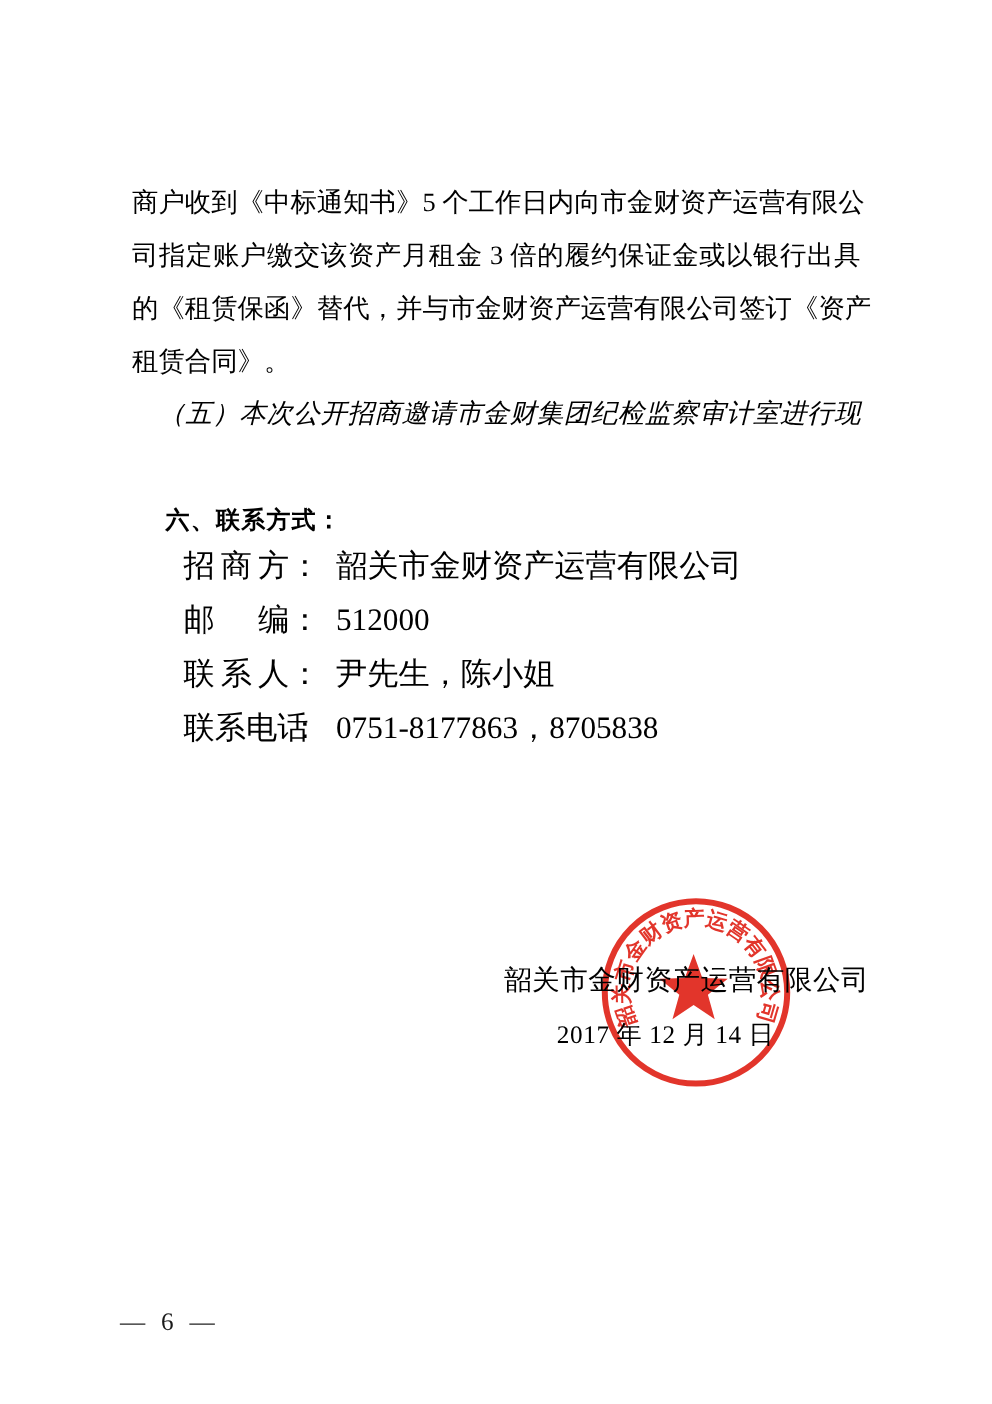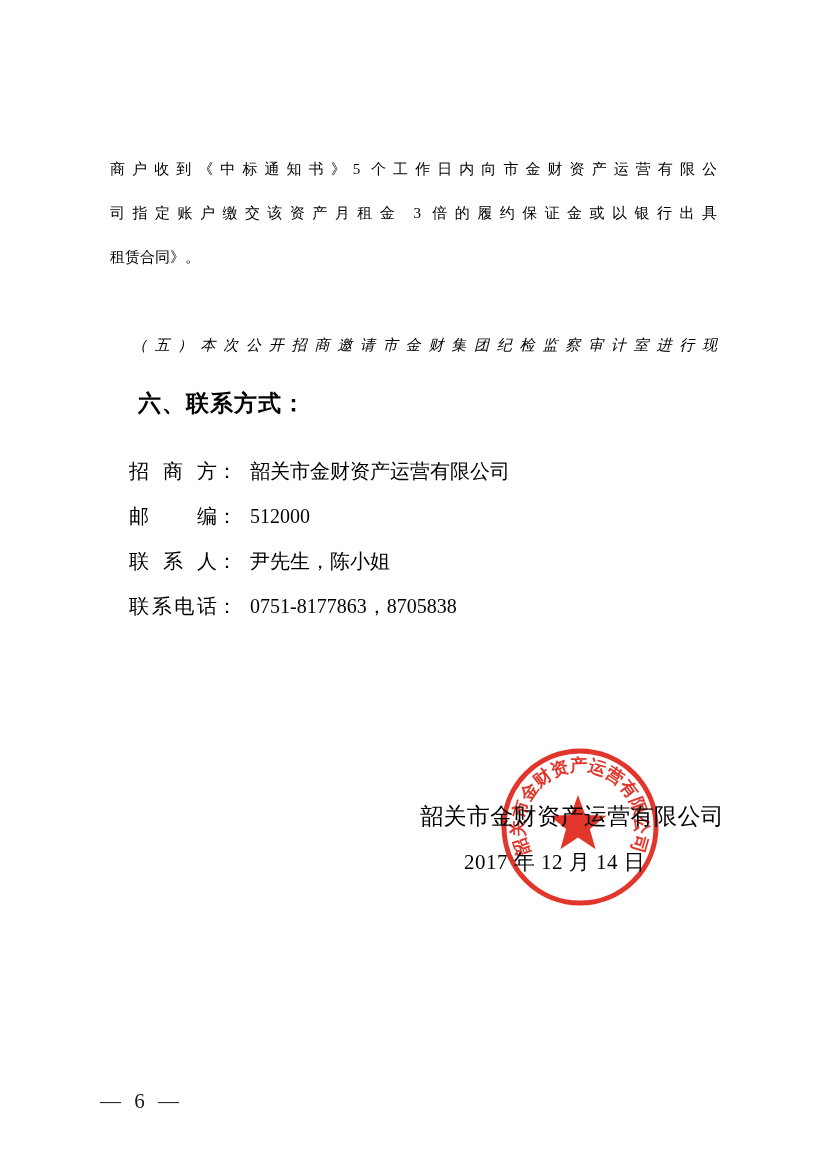--- a/index.html
+++ b/index.html
@@ -9,54 +9,54 @@
     width: 827px;
     height: 1170px;
     background: #ffffff;
     overflow: hidden;
     font-family: "Liberation Serif", "DejaVu Serif", serif;
     color: #000000;
   }
   .para {
     position: absolute;
     width: 607px;
-    font-size: 15px;
+    font-size: 22px;
   }
   .bline {
     line-height: 44px;
     height: 44px;
     text-align: justify;
     text-align-last: justify;
     text-justify: inter-character;
     white-space: nowrap;
   }
   .bline.noj {
     text-align: center;
     text-align-last: left;
     white-space: normal;
   }
   .bline.indent1 { text-indent: 22px; }
   .p1 { left: 110px; top: 147px; }
   .p2 { left: 110px; top: 323px; font-style: italic; }
   .heading {
     position: absolute;
     left: 138px;
-    top: 381px;
+    top: 412px;
     font-family: Liberation Sans, sans-serif;
     font-weight: bold;
-    font-size: 23px;
+    font-size: 20px;
     line-height: 44px;
     letter-spacing: 1px;
   }
   .contacts {
     position: absolute;
-    left: 129px;
+    left: 153px;
     top: 449px;
     width: 582px;
-    font-size: 20px;
+    font-size: 26px;
   }
   .crow { line-height: 45px; height: 45px; white-space: nowrap; }
   .clabel {
     display: inline-block;
     width: 88px;
     text-align: justify;
     text-align-last: justify;
     text-justify: inter-character;
     vertical-align: top;
   }
@@ -106,20 +106,21 @@
   }
 </style>
 </head>
 <body>
 
 <div class="page">
 
   <div class="para p1">
     <div class="bline">商户收到《中标通知书》5 个工作日内向市金财资产运营有限公</div>
     <div class="bline">司指定账户缴交该资产月租金 3 倍的履约保证金或以银行出具</div>
+    <div class="bline">的《租赁保函》替代，并与市金财资产运营有限公司签订《资产</div>
     <div class="bline noj">租赁合同》。</div>
   </div>
 
   <div class="para p2">
     <div class="bline indent1">（五）本次公开招商邀请市金财集团纪检监察审计室进行现</div>
   </div>
 
   <div class="heading">六、联系方式：</div>
 
   <div class="contacts">

